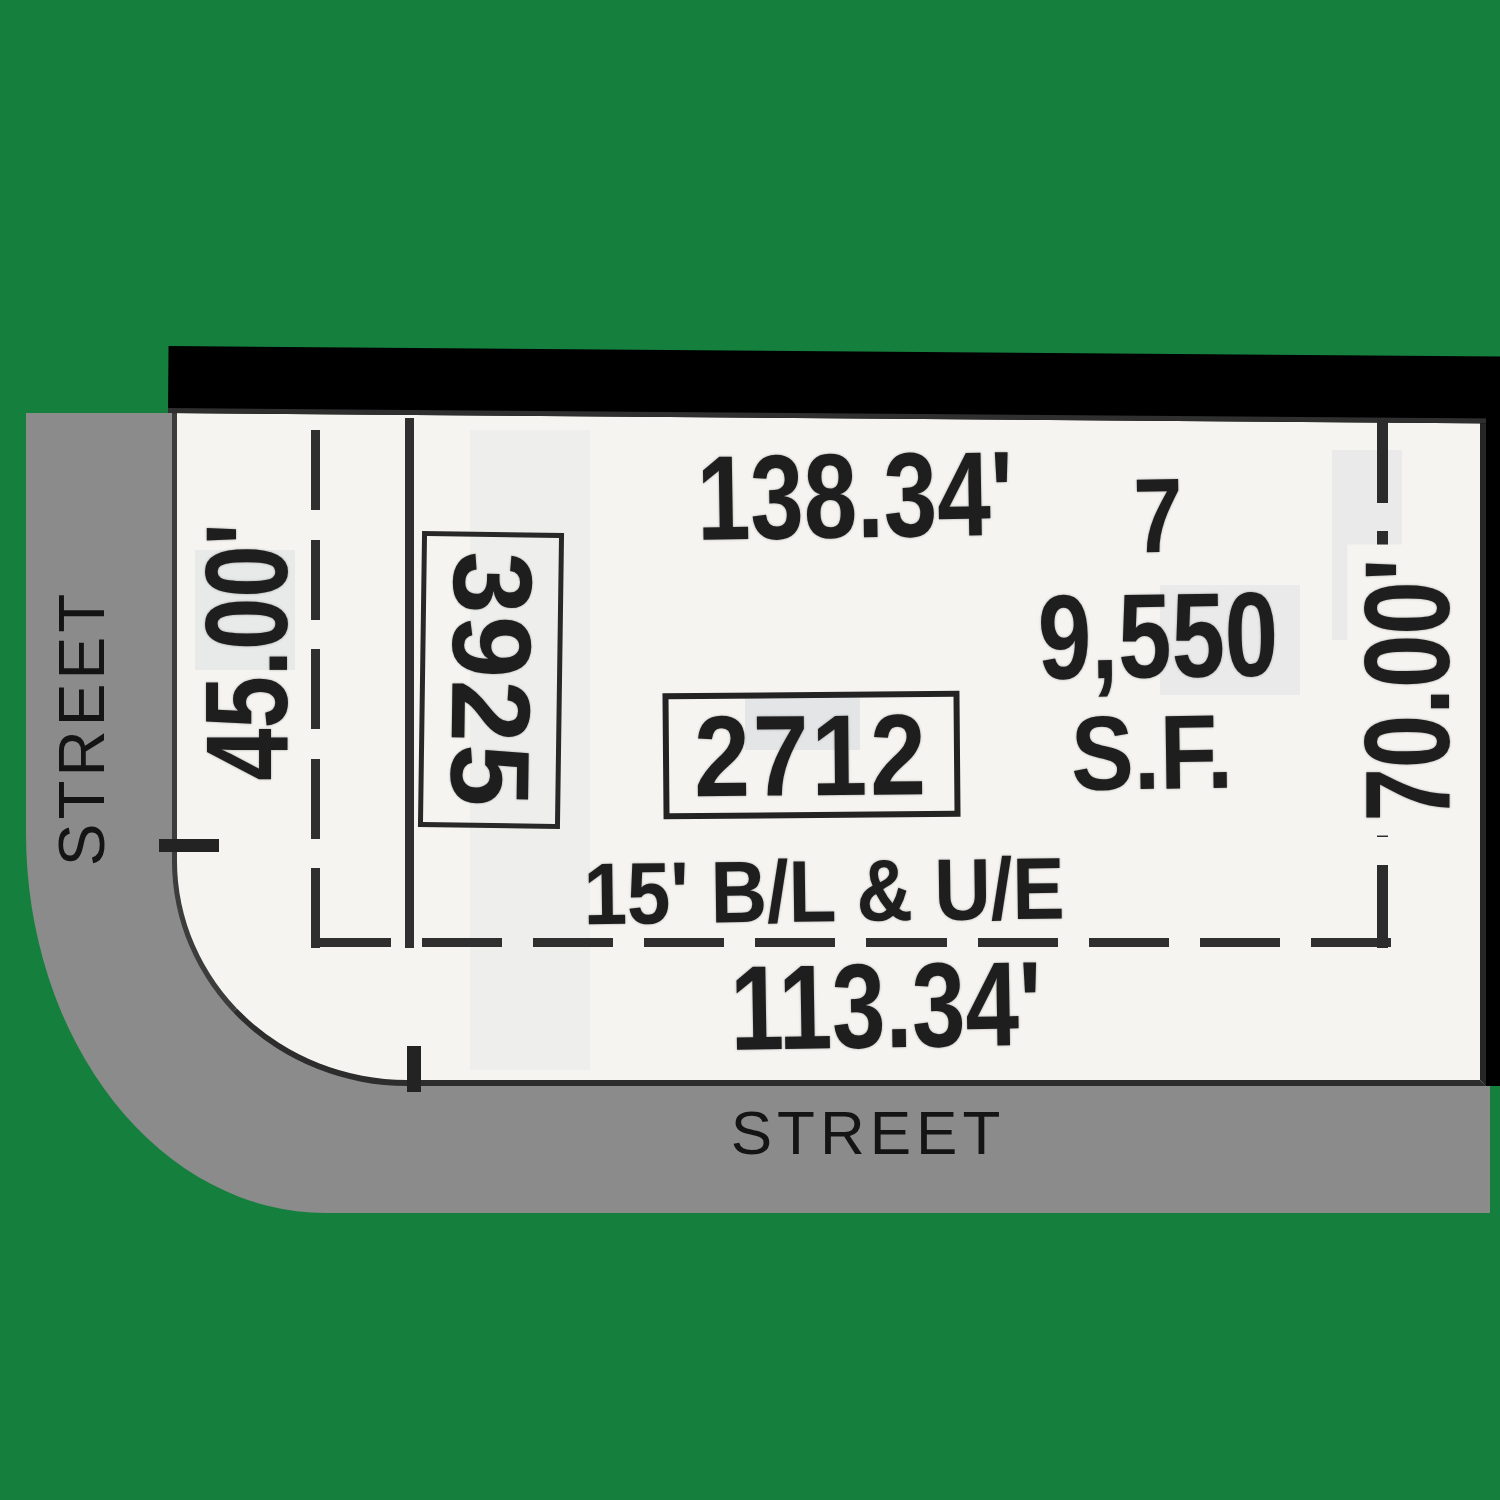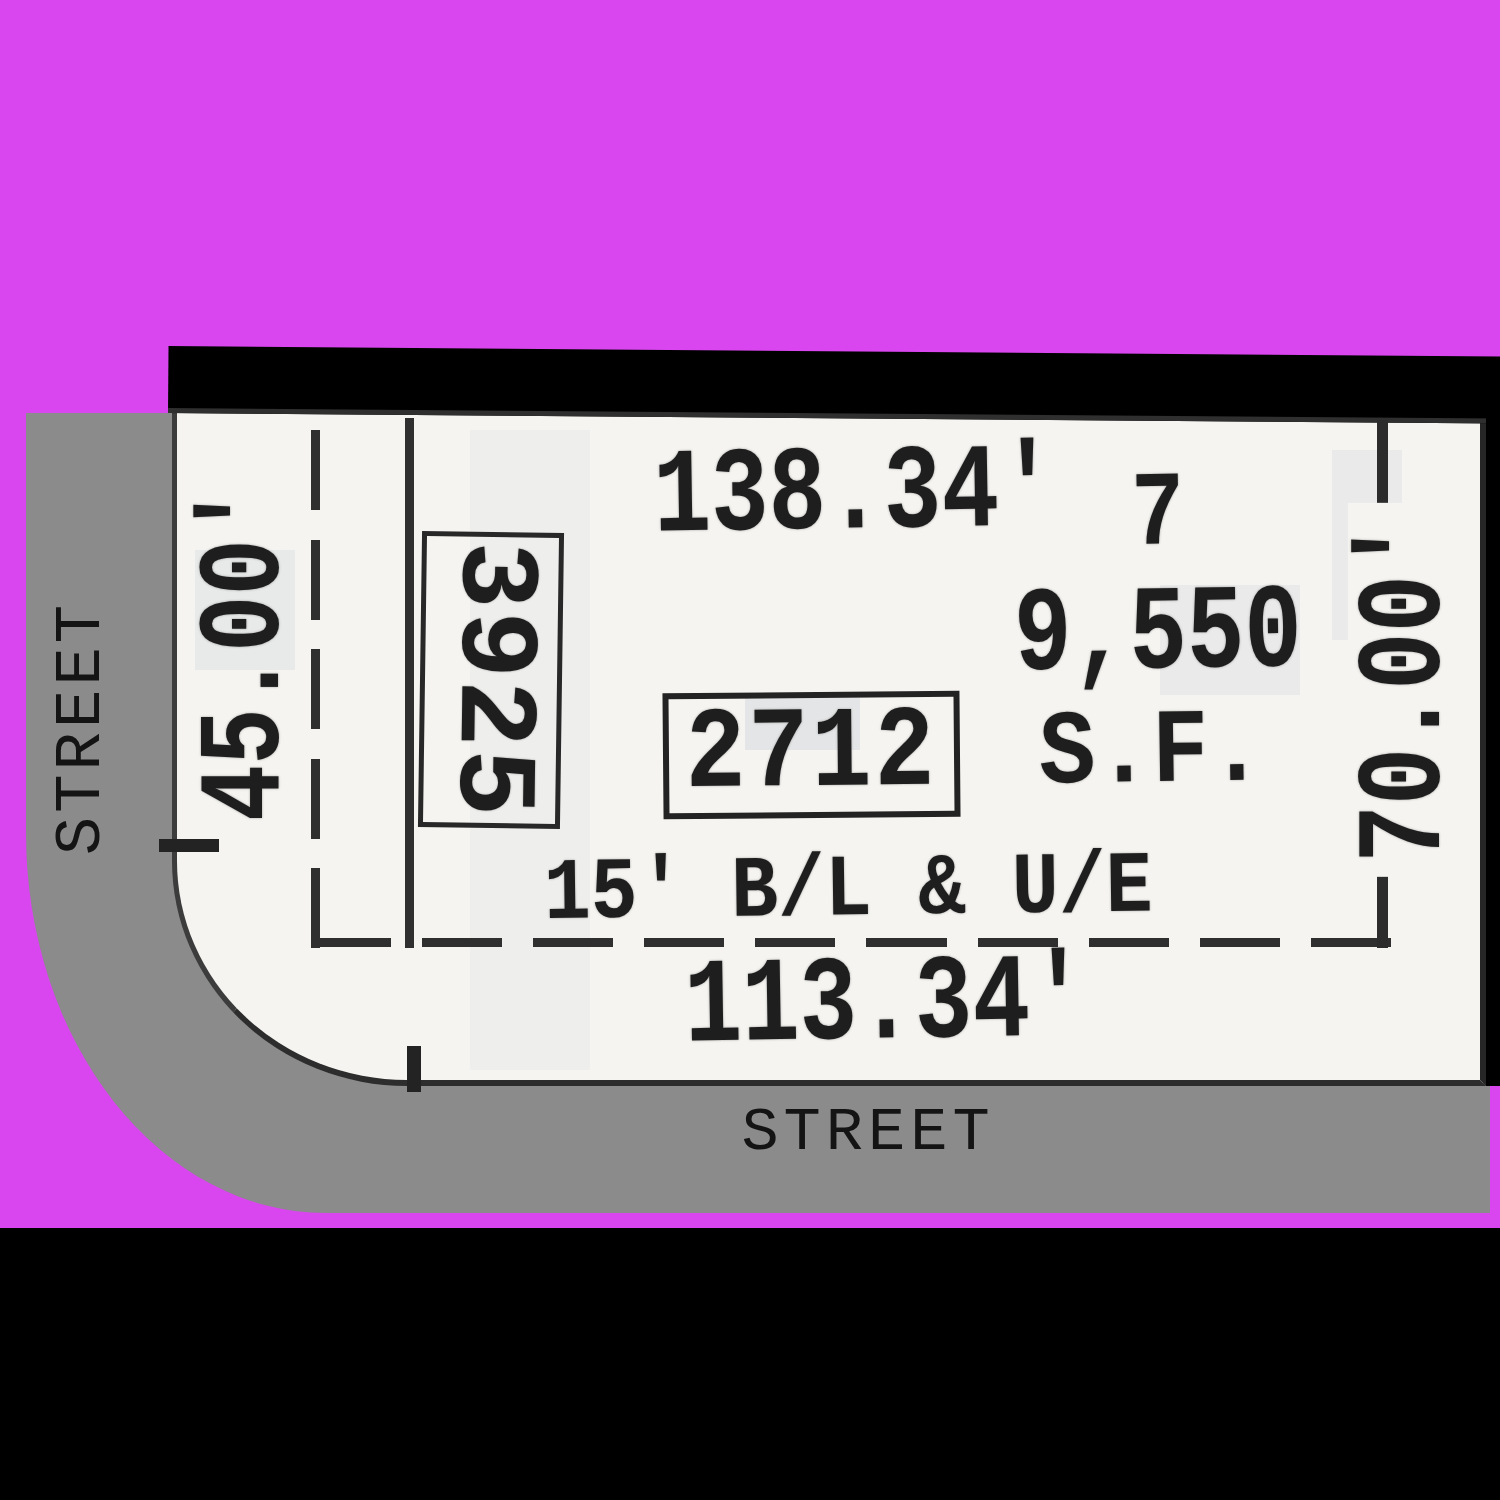--- a/index.html
+++ b/index.html
@@ -1,17 +1,17 @@
 <!DOCTYPE html>
 <html><head>
 <meta charset="utf-8">
 <style>
   html,body{margin:0;padding:0;background:#000;}
-  #page{position:relative;width:1500px;height:1228px;background:#d946ef;overflow:hidden;
-        font-family:Liberation Mono, monospace;}
+  #page{position:relative;width:1500px;height:1500px;background:#15803d;overflow:hidden;
+        font-family:Liberation Sans, sans-serif;}
 
   
   #street-band{position:absolute;left:26px;top:413px;width:1464px;height:800px;
                background:#8b8b8b;border-bottom-left-radius:300px 380px;}
 
   
   #plat-area{position:absolute;left:172px;top:413px;width:1314px;height:673px;
              box-sizing:border-box;background:#f5f4f1;
              border-left:5px solid #3c3c3c;border-right:6px solid #262626;
              border-bottom:6px solid #2d2d2d;

